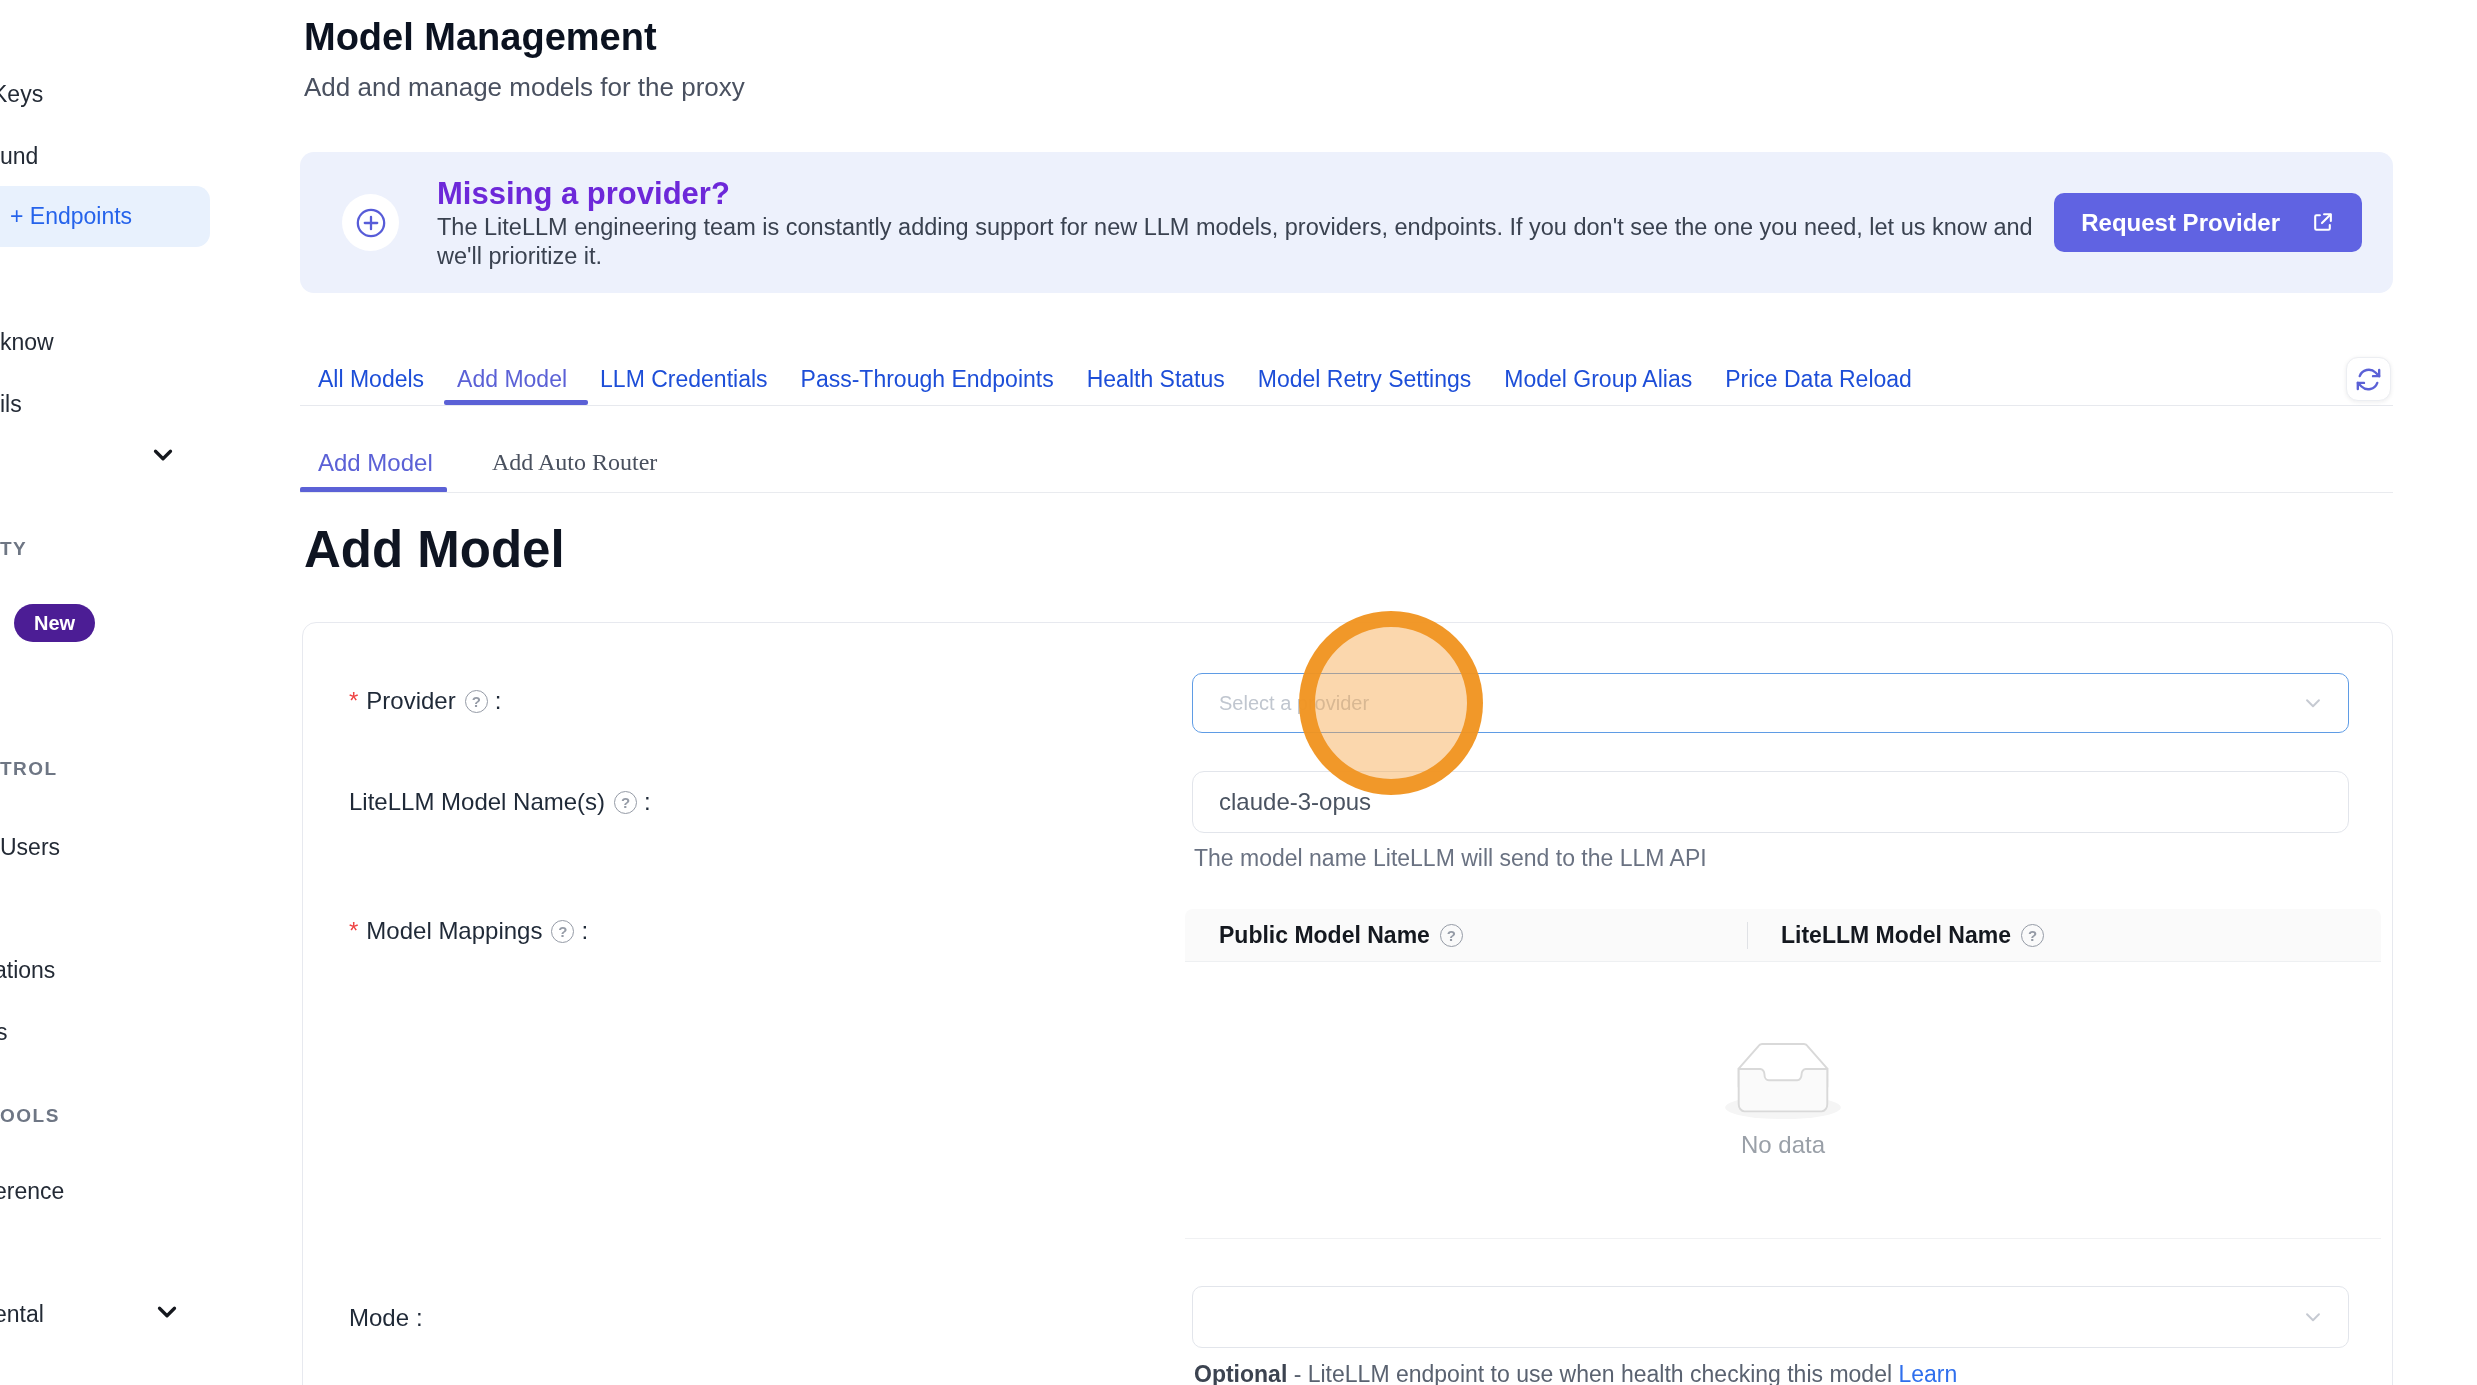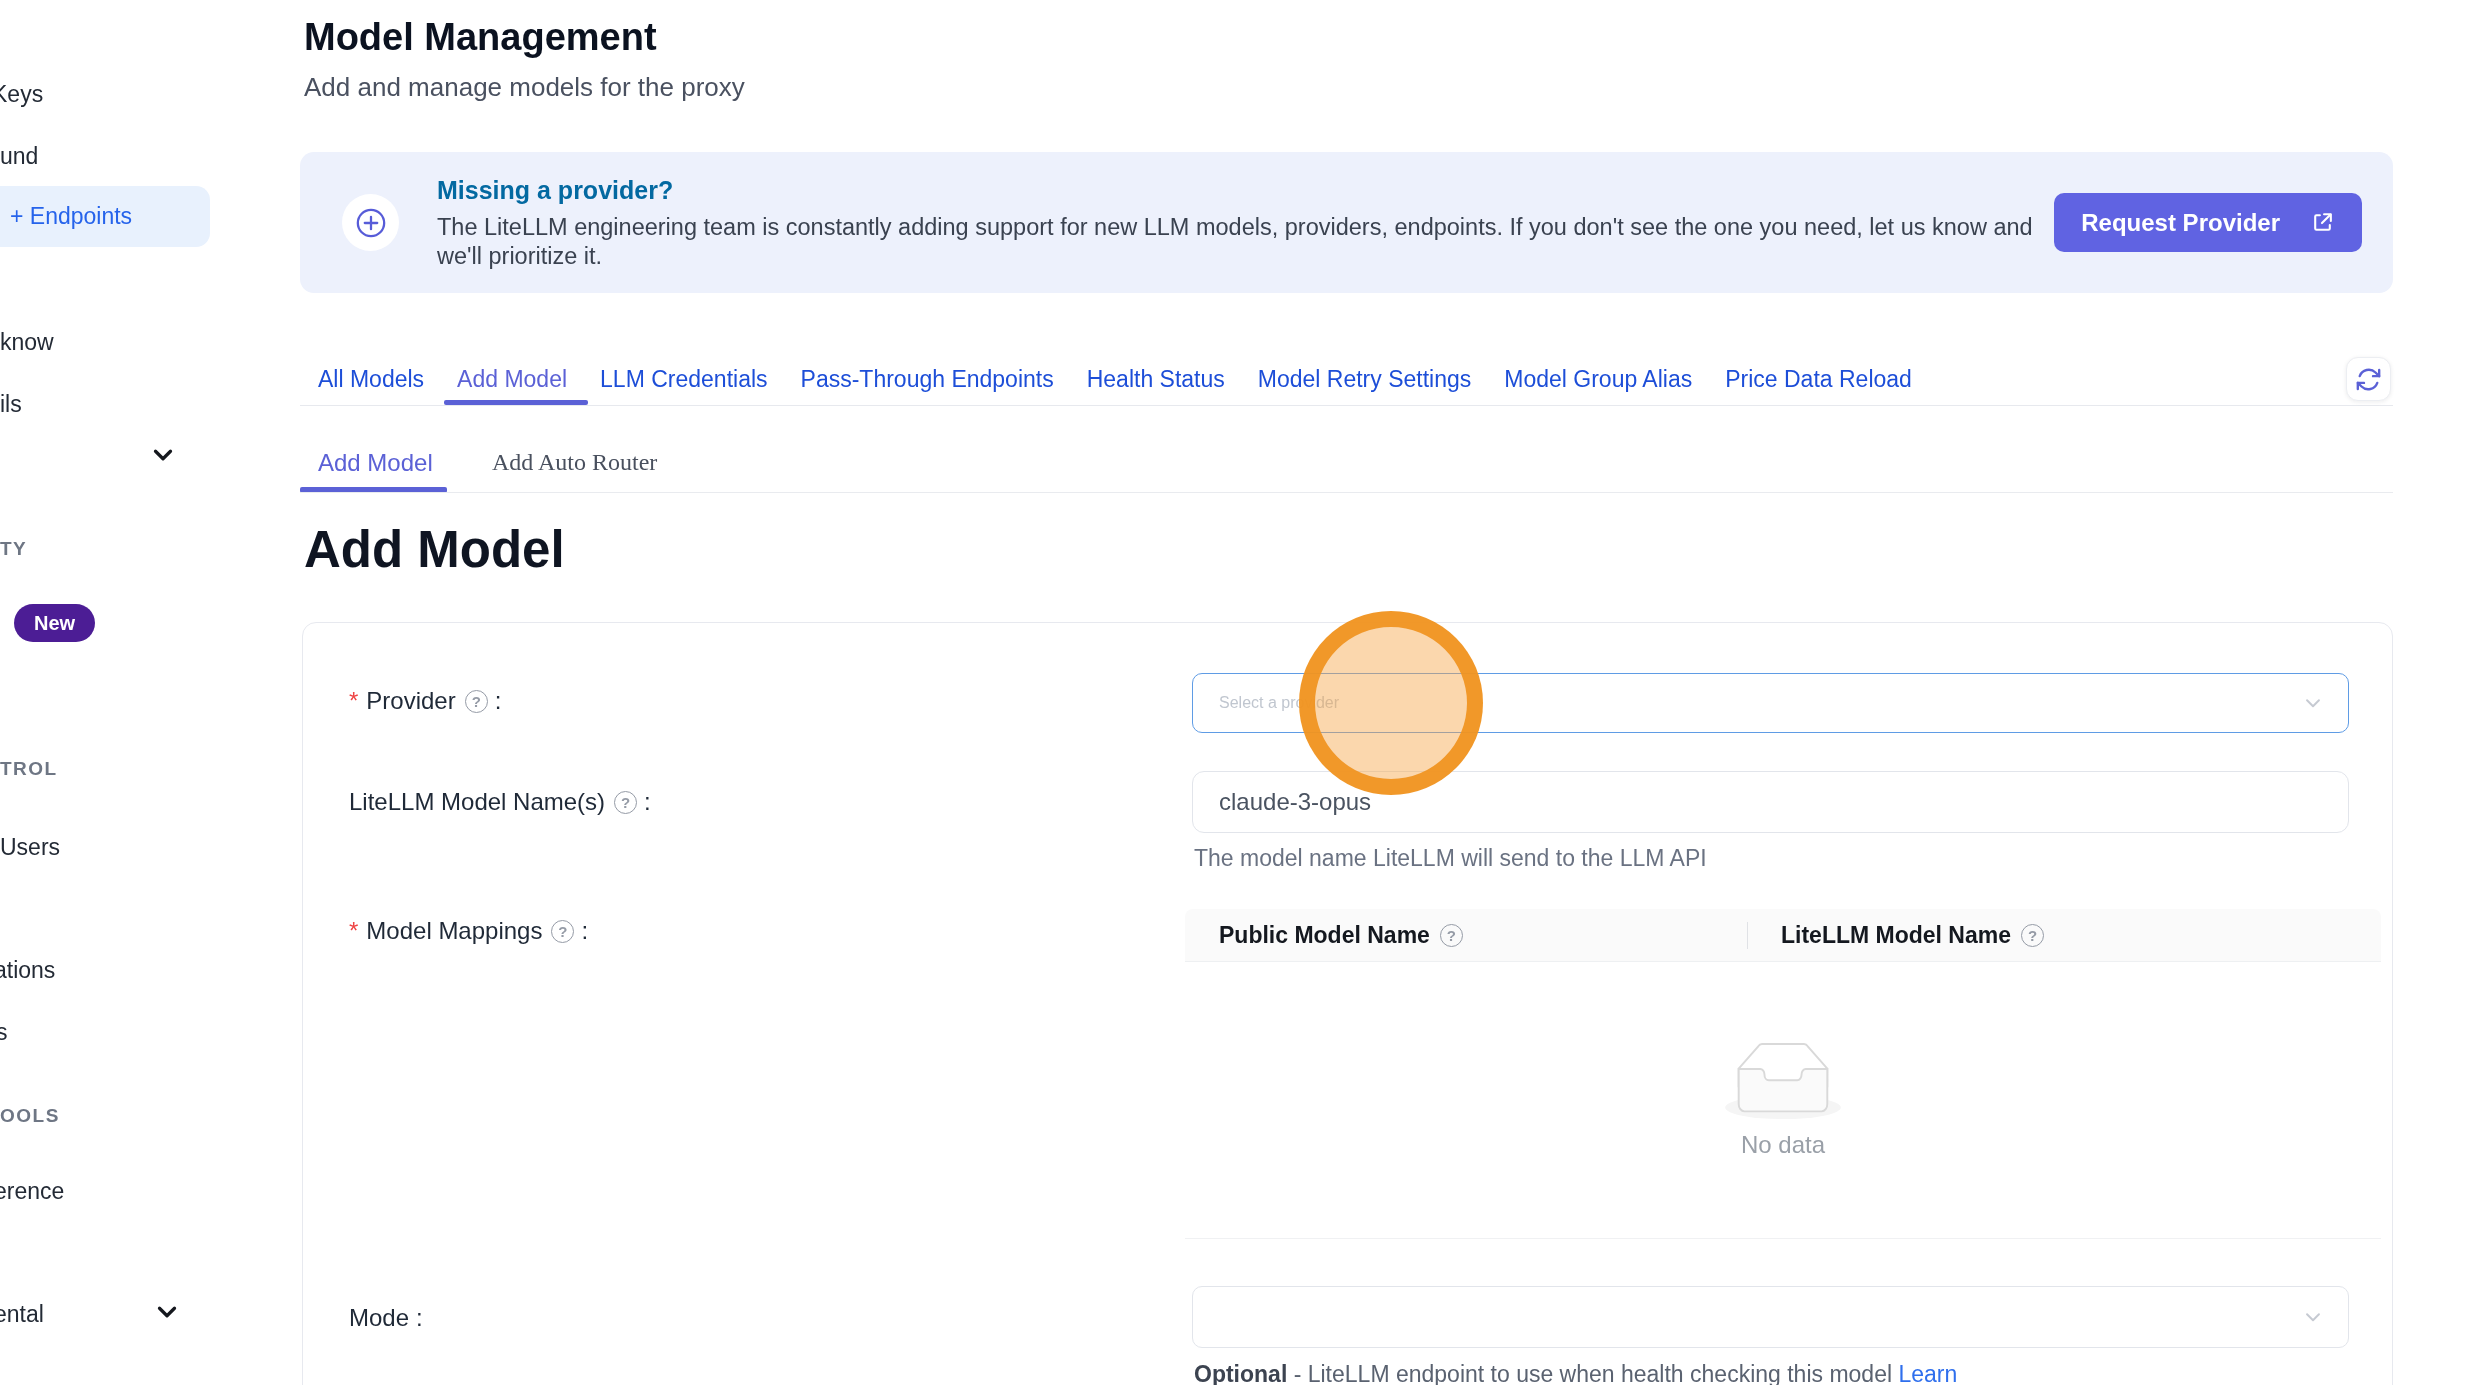--- a/index.html
+++ b/index.html
@@ -20,21 +20,21 @@
   .side-chevron { position:absolute; width:30px; height:30px; }
 
   
   #page-title { left:304px; top:16px; font-size:38px; font-weight:700; color:#0b1220; }
   #page-subtitle { left:304px; top:72px; font-size:26px; color:#4a5160; }
 
   
   #banner { left:300px; top:152px; width:2093px; height:141px; background:#edf1fc; border-radius:14px; }
   #banner-icon-circle { position:absolute; left:42px; top:42px; width:57px; height:57px; border-radius:50%;
                         background:#fff; display:flex; align-items:center; justify-content:center; }
-  #banner-title { position:absolute; left:137px; top:24px; font-size:25px; font-weight:700; color:#0369a1; }
+  #banner-title { position:absolute; left:137px; top:24px; font-size:31px; font-weight:700; color:#6d28d9; }
   #banner-line1 { position:absolute; left:137px; top:62px; font-size:23.5px; color:#3a4250; white-space:nowrap; }
   #banner-line2 { position:absolute; left:137px; top:91px; font-size:23.5px; color:#3a4250; white-space:nowrap; }
   #request-provider-btn { position:absolute; right:31px; top:41px; height:59px; padding:0 27px;
                           background:#6063e2; border-radius:10px; border:none; cursor:pointer;
                           display:flex; align-items:center; gap:30px;
                           color:#fff; font-size:24px; font-weight:600; font-family:inherit; }
 
   
   #tabs { left:318px; top:366px; display:flex; gap:33px; }
   .tab { font-size:23px; color:#1d4ed8; white-space:nowrap; cursor:pointer; }
@@ -60,21 +60,21 @@
   .flabel { position:absolute; left:46px; display:flex; align-items:center; font-size:24px; color:#1f2937; height:36px; }
   .flabel .req { color:#ef4444; margin-right:8px; font-size:24px; }
   .flabel::after { content:":"; margin-left:7px; color:#1f2937; }
   .help-icon { width:23px; height:23px; border:1.5px solid #959ba6; border-radius:50%;
                display:inline-flex; align-items:center; justify-content:center;
                margin-left:9px; color:#959ba6; font-size:15px; font-weight:700; cursor:help; }
   .help-icon::after { content:"?"; }
 
   .fselect { position:absolute; left:889px; width:1157px; background:#fff; display:flex; align-items:center; }
   .fselect .sel-input { border:none; outline:none; width:100%; height:100%; background:transparent;
-                        font-size:16px; font-family:inherit; color:#4a5361; padding:0 60px 0 26px; }
+                        font-size:20px; font-family:inherit; color:#4a5361; padding:0 60px 0 26px; }
   .fselect .sel-input::placeholder { color:#c0c6cf; }
   .sel-chevron { position:absolute; right:22px; top:50%; transform:translateY(-50%); }
 
   #provider-select { top:50px; height:60px; border:1.5px solid #5f9ce5; border-radius:10px; }
   #model-name-input { position:absolute; left:889px; top:148px; width:1157px; height:62px;
                       border:1.5px solid #e2e5eb; border-radius:12px; font-size:24px; font-family:inherit;
                       color:#4a5361; padding:0 26px; outline:none; }
   #model-name-help { position:absolute; left:891px; top:222px; font-size:23px; color:#6a7282; }
 
   

